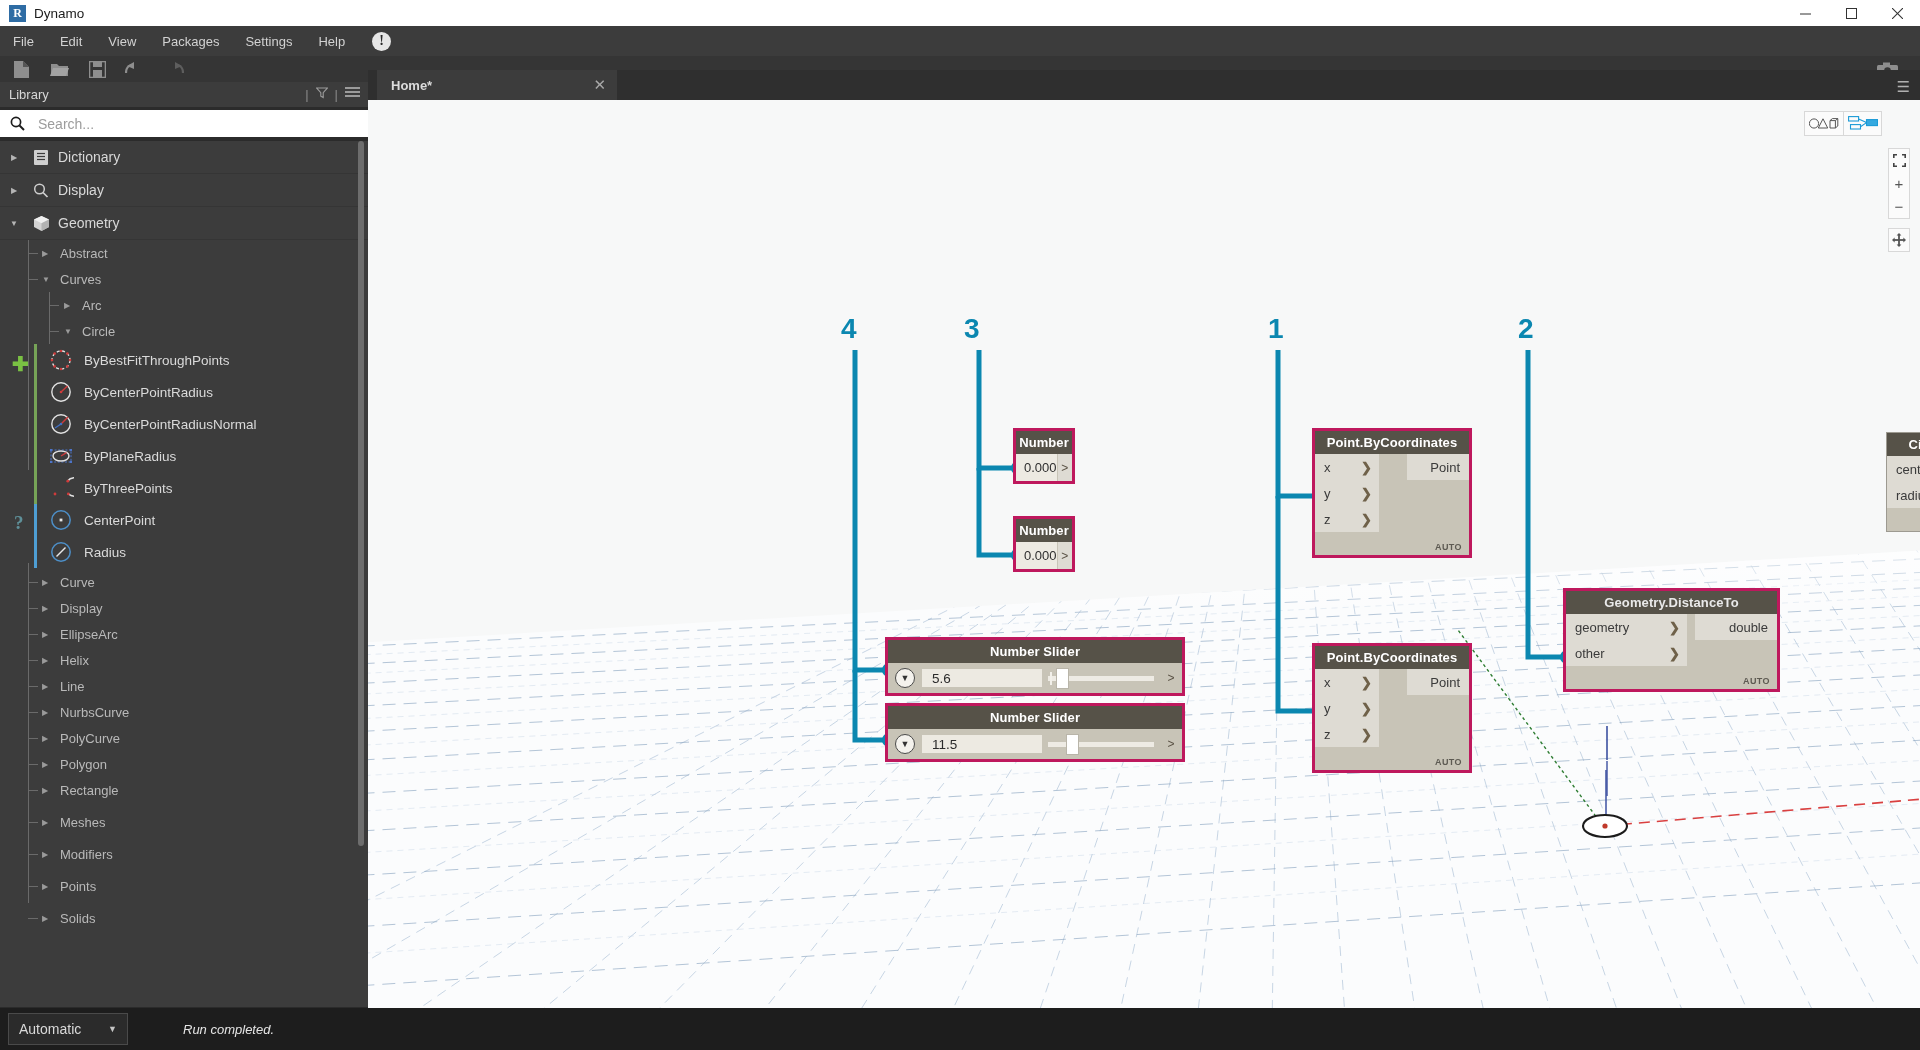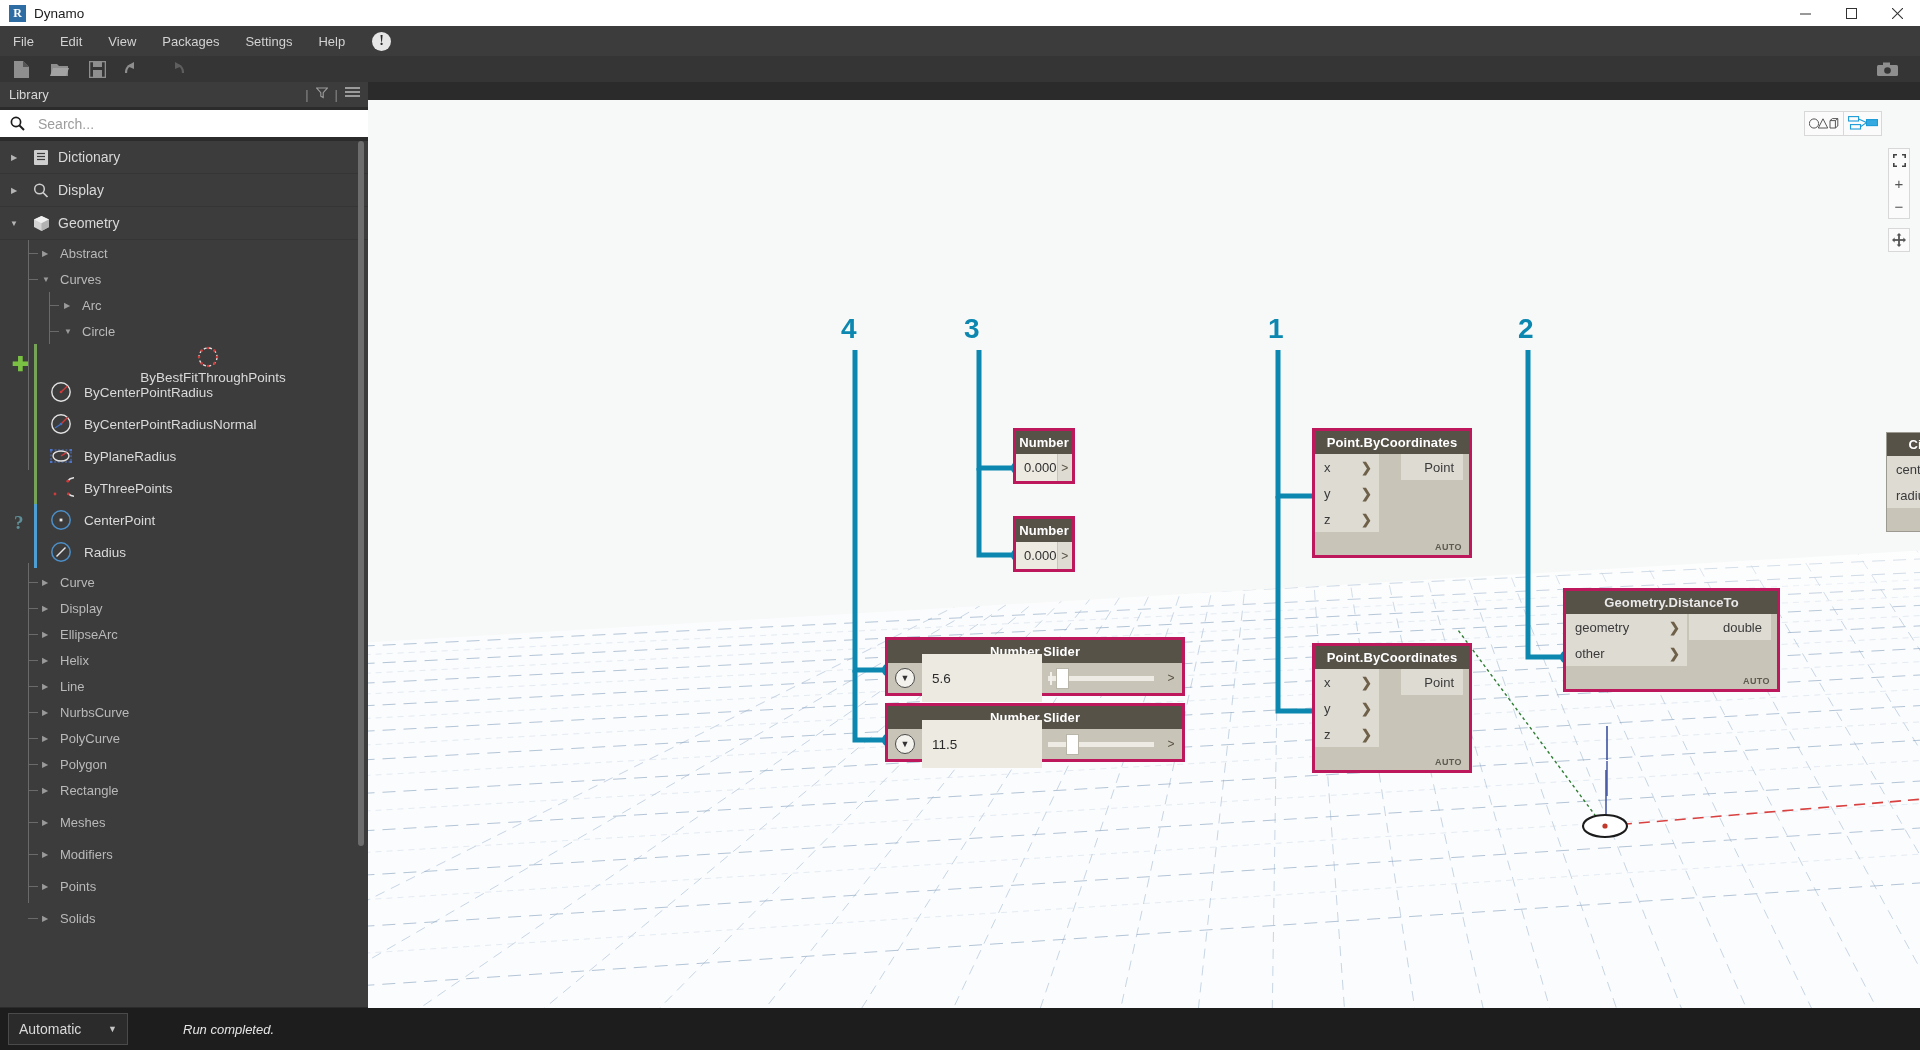--- a/index.html
+++ b/index.html
@@ -188,21 +188,21 @@
   .port-in {
     background: #dedbd3; height: 26px; display: flex; align-items: center;
     position: absolute; left: 0;
   }
   .port-in .pname { font-size: 13px; color: #3a3a3a; margin-left: 9px; }
   .port-in .pchev {
     position: absolute; right: 7px; color: #6f6149; font-size: 13px; font-weight: bold;
   }
   .port-out {
     background: #dedbd3; height: 26px; display: flex; align-items: center;
-    justify-content: flex-end; position: absolute; right: 6px; top: 0;
+    justify-content: flex-end; position: absolute; right: 0; top: 0;
   }
   .port-out .pname { font-size: 13px; color: #3a3a3a; margin-right: 9px; }
   .node-foot {
     height: 22px; position: relative;
   }
   .auto-tag {
     position: absolute; right: 7px; bottom: 3px; font-size: 9px;
     font-weight: bold; color: #5d5a52; letter-spacing: .4px;
   }
 
@@ -222,21 +222,21 @@
   .sl-row { height: 30px; display: flex; align-items: center; background: #c8c4b7; }
   .sl-caret {
     width: 34px; display: flex; align-items: center; justify-content: center;
   }
   .sl-caret-circle {
     width: 20px; height: 20px; border-radius: 50%; background: #f4f2ed;
     border: 1.5px solid #4a4a4a; display: flex; align-items: center;
     justify-content: center; font-size: 9px; color: #333;
   }
   .sl-val {
-    width: 120px; height: 48px; background: #edeae2; display: flex;
+    width: 120px; height: 18px; background: #edeae2; display: flex;
     align-items: center; font-size: 13.5px; color: #2b2b2b; padding-left: 10px;
   }
   .sl-track-wrap {
     flex: 1; height: 30px; display: flex; align-items: center; position: relative;
     background: #c8c4b7; padding: 0 6px;
   }
   .sl-track { width: 100%; height: 5px; background: #eeebe4; }
   .sl-tick { position: absolute; width: 2px; height: 13px; background: #f2f0ea; }
   .sl-thumb {
     position: absolute; width: 13px; height: 21px; background: #ffffff;
@@ -450,21 +450,21 @@
         <div class="guide" style="left:49px; top:13px; width:10px; height:1px;"></div>
         <span class="arrow" style="margin-left:14px;">▼</span>
         <span class="tlabel">Circle</span>
       </div>
     </div>
 
     <div style="position:relative; height:225px;">
       <div class="grpbar grp-green" style="left:34px; top:0; height:160px;"></div>
       <span class="plus-mark" style="top:10px;">✚</span>
 
-      <div class="memb" style="padding-left:48px;flex-direction:column;">
+      <div class="memb" style="padding-left:48px;">
         <span class="memb-icon">
           <svg width="26" height="26" viewBox="0 0 26 26">
             <circle cx="13" cy="13" r="9" fill="none" stroke="#e2e2e2" stroke-width="1.4" stroke-dasharray="3 2.4"></circle>
             <g fill="#cf3b3b">
                 <circle cx="13" cy="4" r="1.3"></circle>
                 <circle cx="19.4" cy="6.6" r="1.3"></circle>
             <circle cx="22" cy="13" r="1.3"></circle>
                 <circle cx="19.4" cy="19.4" r="1.3"></circle>
             <circle cx="13" cy="22" r="1.3"></circle>
                 <circle cx="6.6" cy="19.4" r="1.3"></circle>
@@ -622,20 +622,27 @@
         <span class="arrow" style="margin-left:14px;">▶</span>
         <span class="tlabel">Solids</span>
       </div>
     </div>
   </div>
 
   <div class="lib-scrollbar">
     <div class="lib-scrollthumb"></div>
   </div>
 
+  <div class="tabbar">
+    <div class="tab">
+      <span class="tab-label">Home*</span>
+      <span class="tab-close">✕</span>
+    </div>
+    <span class="hamburger">☰</span>
+  </div>
 
   <div class="canvas">
 
     <svg class="canvas-svg" width="1552" height="908">
       <defs>
         <clipPath id="floorClip">
           <path d="M -300 560 L 1900 430 L 1900 908 L -300 908 z"></path>
         </clipPath>
         <linearGradient id="fadeG" x1="0" y1="0" x2="0" y2="1">
           <stop offset="0%" stop-color="#ffffff" stop-opacity="0.92"></stop>

